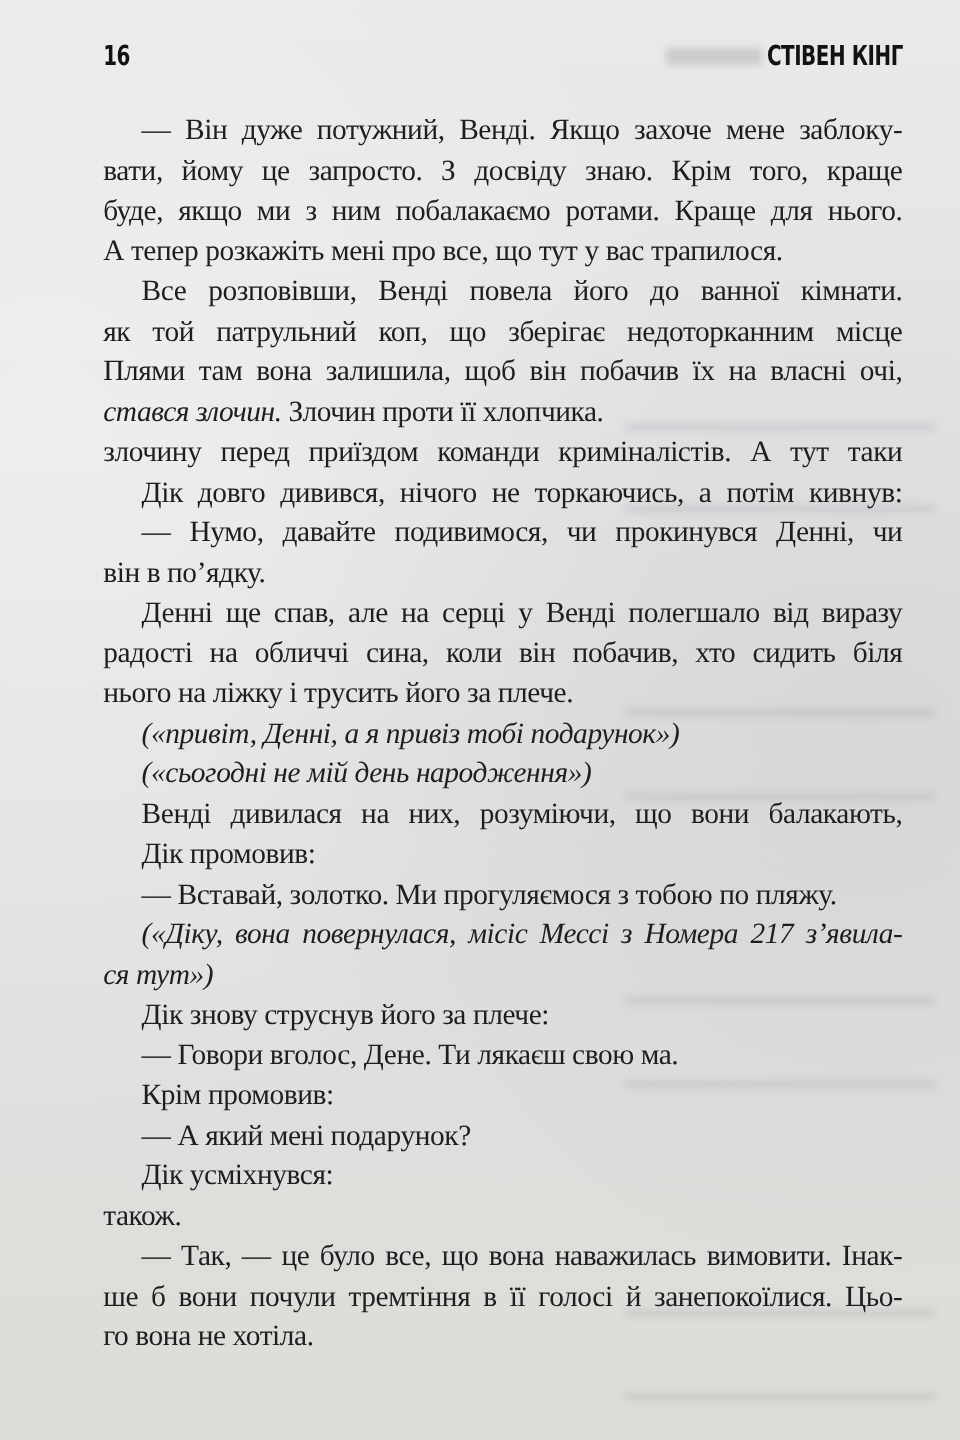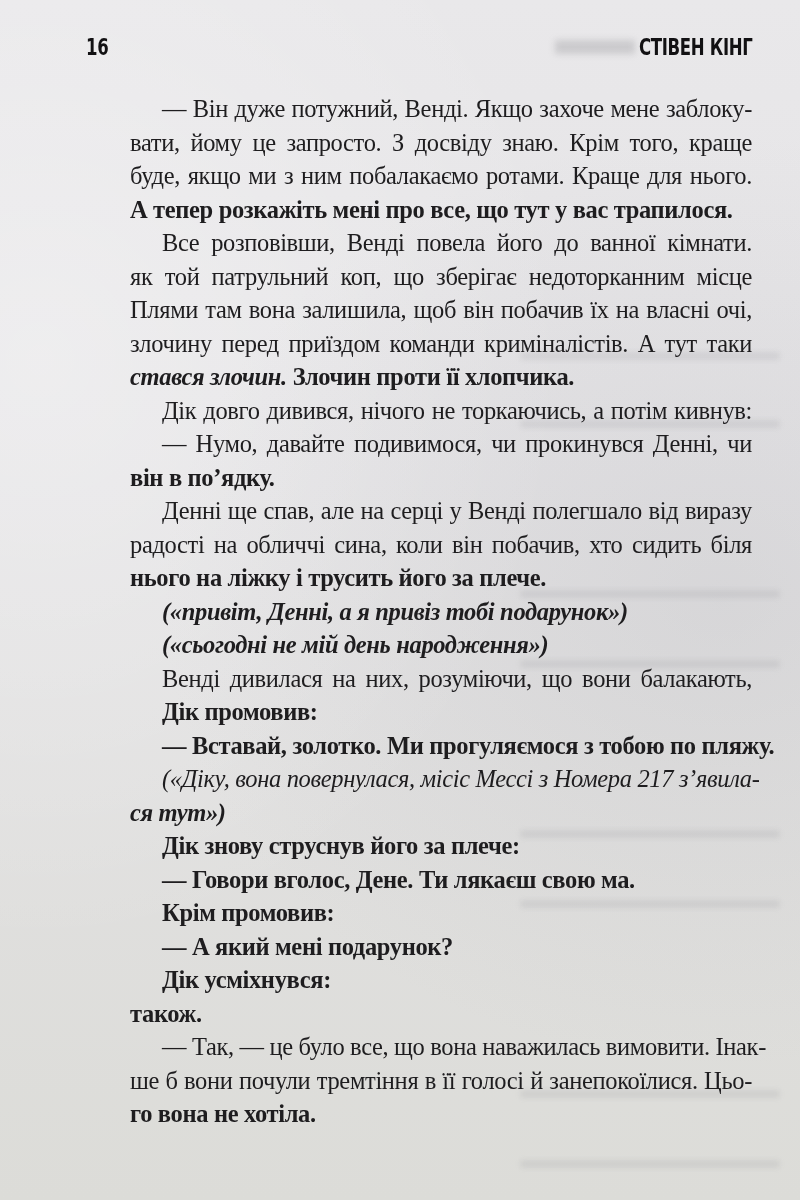--- a/index.html
+++ b/index.html
@@ -60,23 +60,22 @@
       width: 666px;
     }
     .line {
       font-size: 24.5px;
       line-height: 33.5px;
       height: 33.5px;
       white-space: nowrap;
       text-align: justify;
       text-align-last: justify;
       letter-spacing: -0.35px;
-      margin-left: 44px;
     }
-    .line.last { text-align-last: left; font-weight: bold; }
+    .line.last { text-align-last: left; }
     .line.indent { padding-left: 32px; }
     .line i { font-style: italic; }
     .bleed {
       position: absolute;
       left: 520px;
       width: 260px;
       height: 8px;
       background: rgba(130,128,135,0.14);
       filter: blur(2.5px);
       border-radius: 4px;
@@ -102,22 +101,22 @@
   <div class="bleed" style="top:1160px"></div>
 
   <div class="body-text" id="body-text">
       <div class="line indent"><span>— Він дуже потужний, Венді. Якщо захоче мене заблоку-</span></div>
       <div class="line"><span>вати, йому це запросто. З досвіду знаю. Крім того, краще</span></div>
       <div class="line"><span>буде, якщо ми з ним побалакаємо ротами. Краще для нього.</span></div>
       <div class="line last"><span>А тепер розкажіть мені про все, що тут у вас трапилося.</span></div>
       <div class="line indent"><span>Все розповівши, Венді повела його до ванної кімнати.</span></div>
       <div class="line"><span>як той патрульний коп, що зберігає недоторканним місце</span></div>
       <div class="line"><span>Плями там вона залишила, щоб він побачив їх на власні очі,</span></div>
+      <div class="line last"><i>стався злочин.</i><span> Злочин проти її хлопчика.</span></div>
       <div class="line"><span>злочину перед приїздом команди криміналістів. А тут таки</span></div>
-      <div class="line last"><i>стався злочин.</i><span> Злочин проти її хлопчика.</span></div>
       <div class="line indent"><span>Дік довго дивився, нічого не торкаючись, а потім кивнув:</span></div>
       <div class="line indent"><span>— Нумо, давайте подивимося, чи прокинувся Денні, чи</span></div>
       <div class="line last"><span>він в по’ядку.</span></div>
       <div class="line indent"><span>Денні ще спав, але на серці у Венді полегшало від виразу</span></div>
       <div class="line"><span>радості на обличчі сина, коли він побачив, хто сидить біля</span></div>
       <div class="line last"><span>нього на ліжку і трусить його за плече.</span></div>
       <div class="line indent last"><i>(«привіт, Денні, а я привіз тобі подарунок»)</i></div>
       <div class="line indent last"><i>(«сьогодні не мій день народження»)</i></div>
       <div class="line indent"><span>Венді дивилася на них, розуміючи, що вони балакають,</span></div>
       <div class="line indent last"><span>Дік промовив:</span></div>

